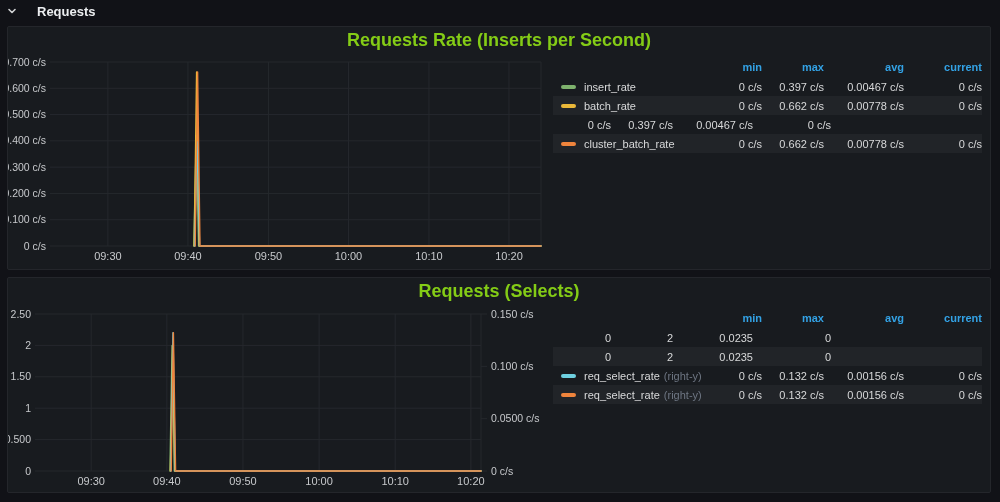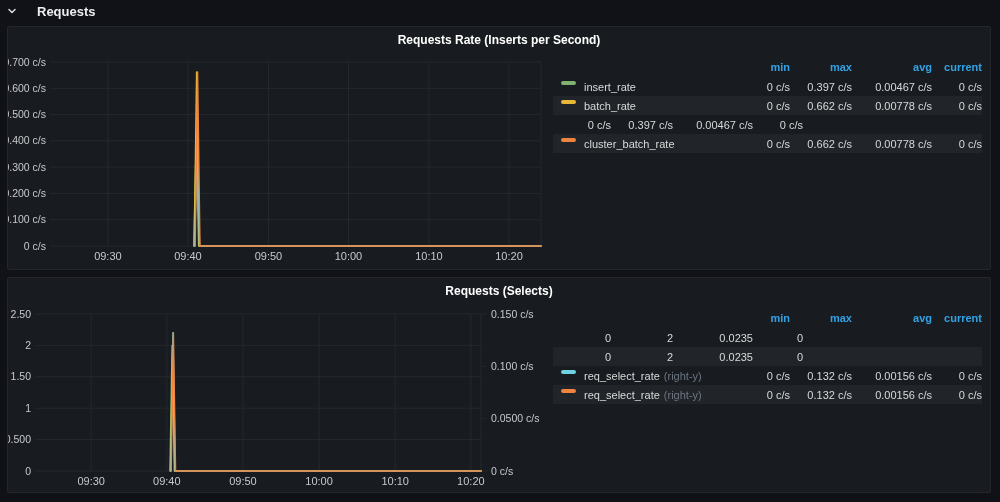--- a/index.html
+++ b/index.html
@@ -17,38 +17,38 @@
   .chev{display:flex;align-items:center;}
   .panel{
     position:absolute;left:7px;width:984px;
     background:#181b1f;border:1px solid #24262b;border-radius:2px;
     box-sizing:border-box;
   }
   #panel-0{top:26px;height:244px;}
   #panel-1{top:277px;height:216px;}
   .panel-title{
     height:26px;line-height:26px;text-align:center;
-    color:#ffffff;font-size:12px;font-weight:700;cursor:pointer;
+    color:#84cc16;font-size:18px;font-weight:700;cursor:pointer;
   }
   .panel-body{display:flex;align-items:flex-start;}
   svg.chart{display:block;flex:0 0 auto;}
   .legend{
     flex:1 1 auto;margin-top:6px;padding-right:8px;
     font-size:11px;color:#d8d9da;min-width:0;
   }
   .legend-row{display:flex;align-items:center;height:19px;}
   .legend-row.header{height:16px;margin-bottom:2px;justify-content:center;}
   .legend-row.striped{background:rgba(255,255,255,0.045);}
   .cell{box-sizing:border-box;}
-  .cell.name{flex:1 1 auto;display:flex;padding-left:8px;min-width:0;}
+  .cell.name{flex:1 1 auto;display:flex;align-items:center;padding-left:8px;min-width:0;}
   .cell.val{flex:0 0 auto;text-align:right;padding-left:4px;}
   .col-min{width:58px;}
   .col-max{width:62px;}
   .col-avg{width:80px;}
-  .col-current{width:50px;}
+  .col-current{width:50px;margin-left:28px;}
   .legend-row.header .cell.val{color:#33a2e5;font-weight:700;}
   .swatch{display:inline-block;width:15px;height:4px;border-radius:2px;margin-right:8px;flex:0 0 auto;}
   .series-name{white-space:nowrap;overflow:hidden;text-overflow:ellipsis;}
   .suffix{color:#6e7683;margin-left:4px;white-space:nowrap;}
 </style>
 </head>
 <body>
 
 <div class="row-header">
   <span class="chev">

